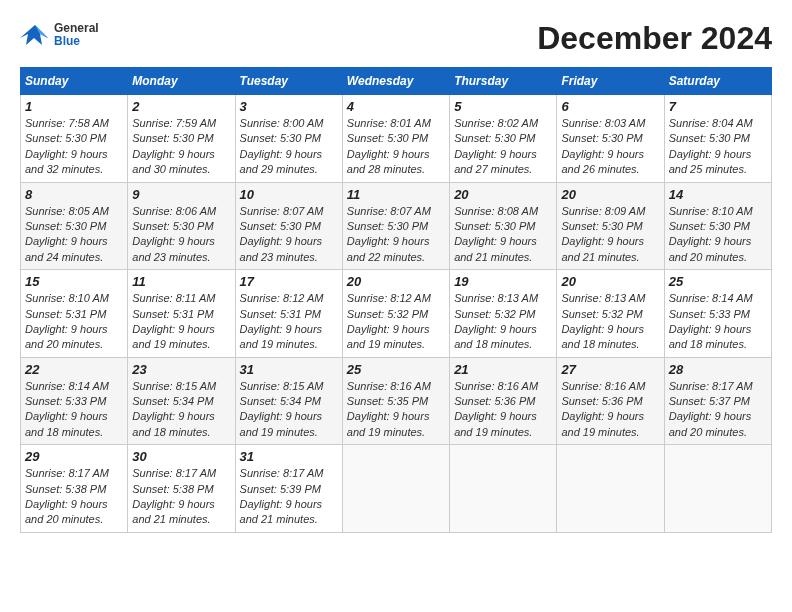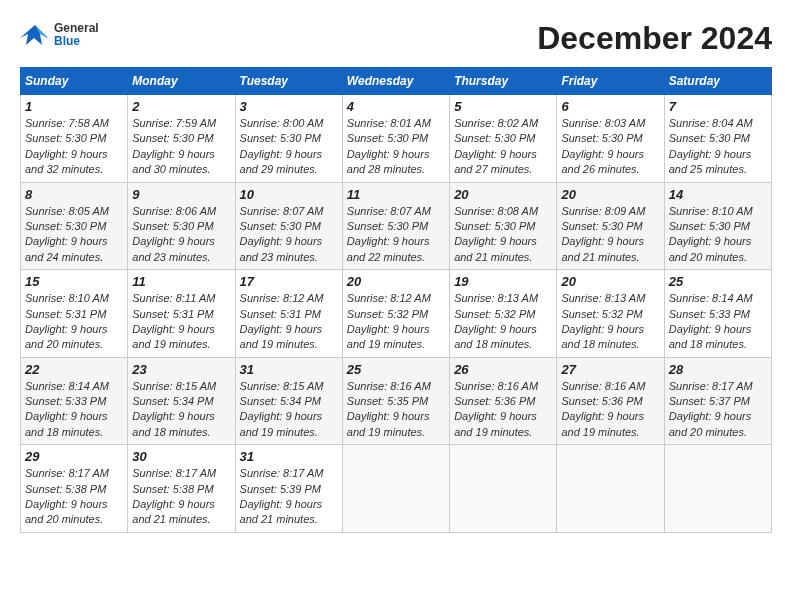--- a/index.html
+++ b/index.html
@@ -218,21 +218,21 @@
         </td>
         <td>
           <div class="day-num">31</div>
           <div class="day-info">Sunrise: 8:15 AM<br>Sunset: 5:34 PM<br>Daylight: 9 hours and 19 minutes.</div>
         </td>
         <td>
           <div class="day-num">25</div>
           <div class="day-info">Sunrise: 8:16 AM<br>Sunset: 5:35 PM<br>Daylight: 9 hours and 19 minutes.</div>
         </td>
         <td>
-          <div class="day-num">26</div>
+          <div class="day-num">21</div>
           <div class="day-info">Sunrise: 8:16 AM<br>Sunset: 5:36 PM<br>Daylight: 9 hours and 19 minutes.</div>
         </td>
         <td>
           <div class="day-num">27</div>
           <div class="day-info">Sunrise: 8:16 AM<br>Sunset: 5:36 PM<br>Daylight: 9 hours and 19 minutes.</div>
         </td>
         <td>
           <div class="day-num">28</div>
           <div class="day-info">Sunrise: 8:17 AM<br>Sunset: 5:37 PM<br>Daylight: 9 hours and 20 minutes.</div>
         </td>

